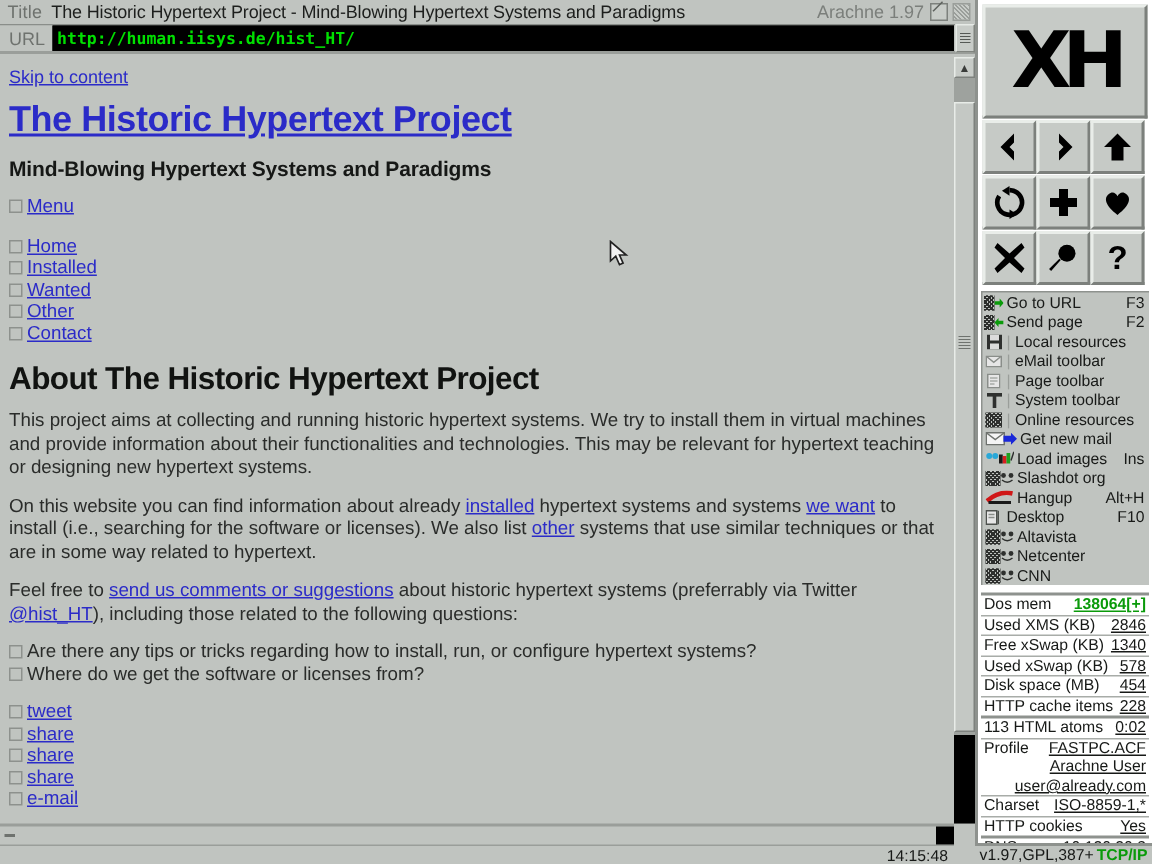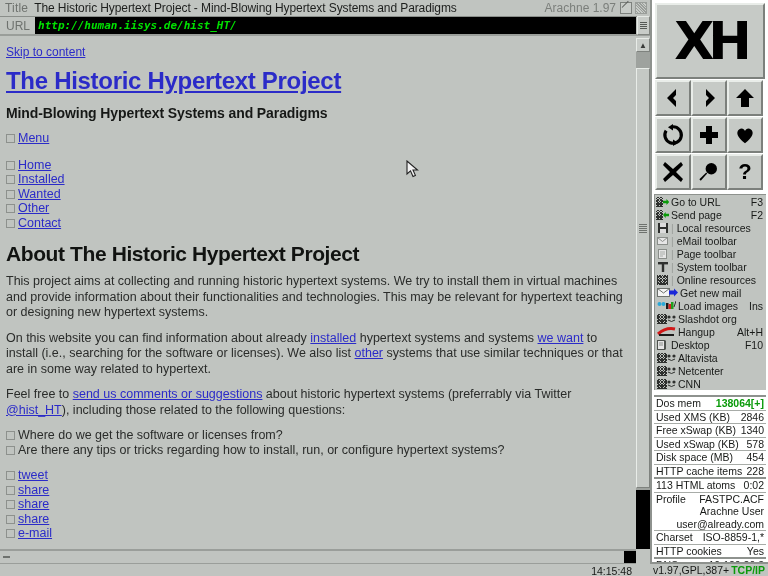--- a/index.html
+++ b/index.html
@@ -65,21 +65,20 @@
     flex: 1; height: 15px; background: #000;
     display: flex; align-items: center;
     border: 1px solid #000;
     overflow: hidden;
   }
   .url-text {
     font-family: "DejaVu Sans Mono", monospace;
     font-size: 11px; color: #00e000;
     white-space: nowrap; padding-left: 2px;
     font-weight: bold;
-    font-style: italic;
   }
   .url-scroll {
     width: 11px; height: 17px; margin-left: 1px;
     background: #c8ccc8;
     border-top: 1px solid #e6eae6; border-left: 1px solid #e6eae6;
     border-right: 1px solid #80847f; border-bottom: 1px solid #80847f;
     display: flex; align-items: center; justify-content: center;
   }
   .url-scroll .bars {
     width: 7px; height: 7px;
@@ -222,21 +221,21 @@
   #stats { margin: 5px 2px 0 2px; }
   .srow {
     display: flex; justify-content: space-between;
     font-size: 10.5px; color: #15171
     5; height: 12.5px; align-items: center;
     border-top: 1px solid #a8aca8;
     padding: 0 2px;
     white-space: nowrap;
   }
   .srow .k { color: #171917; }
-  .srow .v { color: #171917; }
+  .srow .v { color: #171917; text-decoration: underline; }
   .srow .v.green { color: #0a9a0a; font-weight: bold; }
   .srow.single { justify-content: flex-end; }
   .srow.thick { border-top: 2px solid #8e928e; }
 
   
   #statusleft {
     position: absolute; left: 0; top: 549px; width: 636px; height: 27px;
     background: #c0c4c0;
     border-top: 2px solid #9a9e9a;
   }
@@ -330,24 +329,24 @@
     <h2 class="about">About The Historic Hypertext Project</h2>
 
     <p class="body">This project aims at collecting and running historic hypertext systems. We try to install them in virtual machines and provide information about their functionalities and technologies. This may be relevant for hypertext teaching or designing new hypertext systems.</p>
 
     <p class="body"><span>On this website you can find information about already </span><a class="link">installed</a><span> hypertext systems and systems </span><a class="link">we want</a><span> to install (i.e., searching for the software or licenses). We also list </span><a class="link">other</a><span> systems that use similar techniques or that are in some way related to hypertext.</span></p>
 
     <p class="body"><span>Feel free to </span><a class="link">send us comments or suggestions</a><span> about historic hypertext systems (preferrably via Twitter </span><a class="link">@hist_HT</a><span>), including those related to the following questions:</span></p>
 
     <ul class="qs">
       <li>
+        <span class="bullet"></span><span>Are there any tips or tricks regarding how to install, run, or configure hypertext systems?</span>
+      </li>
+      <li>
         <span class="bullet"></span><span>Where do we get the software or licenses from?</span>
-      </li>
-      <li>
-        <span class="bullet"></span><span>Are there any tips or tricks regarding how to install, run, or configure hypertext systems?</span>
       </li>
     </ul>
 
     <ul class="share">
       <li>
         <span class="bullet"></span><a class="link">tweet</a>
       </li>
       <li>
         <span class="bullet"></span><a class="link">share</a>
       </li>

